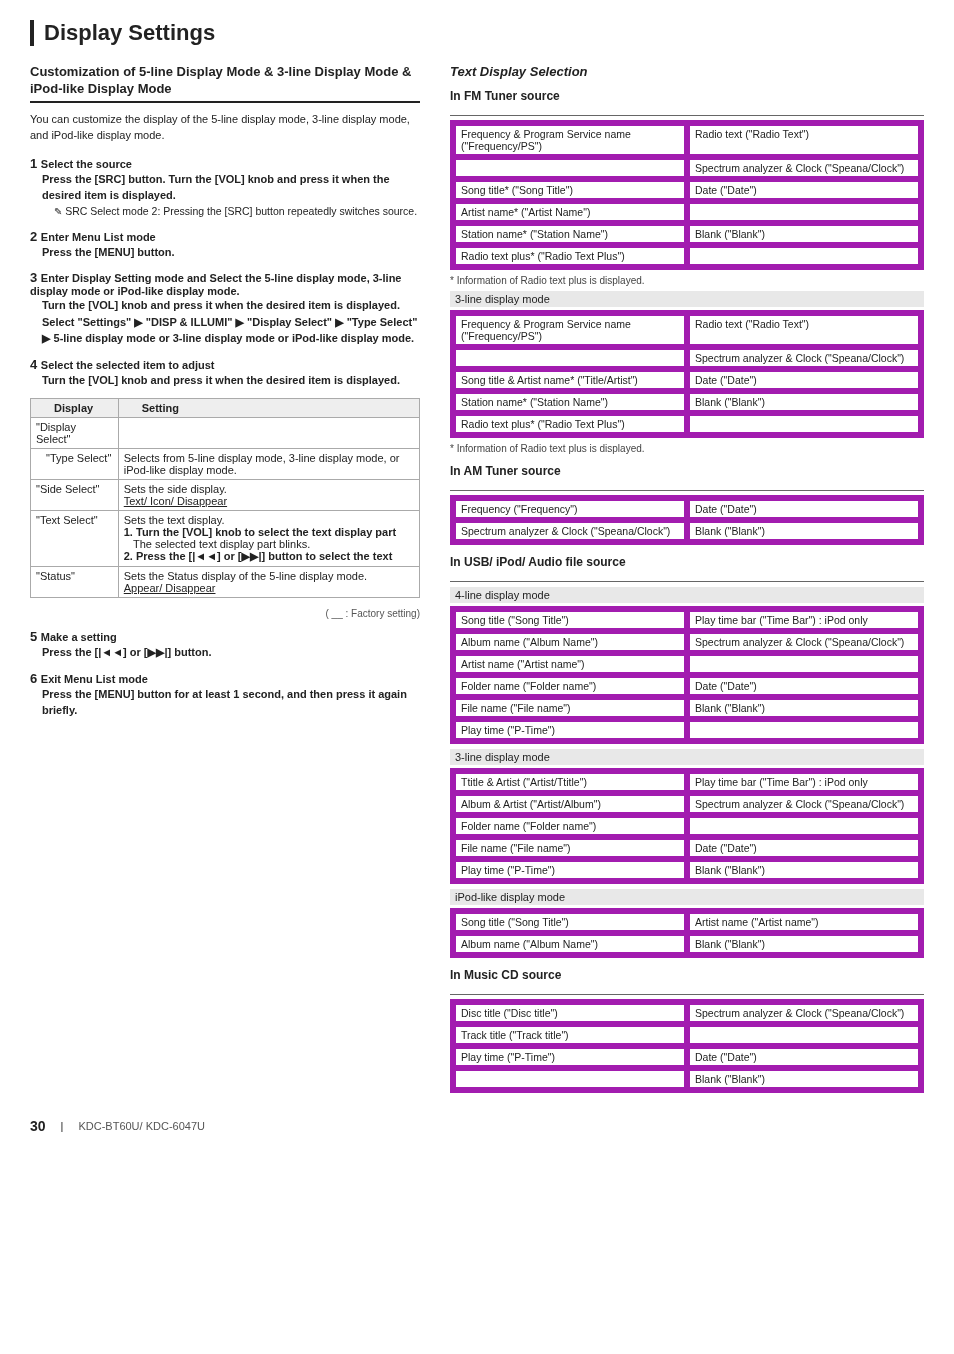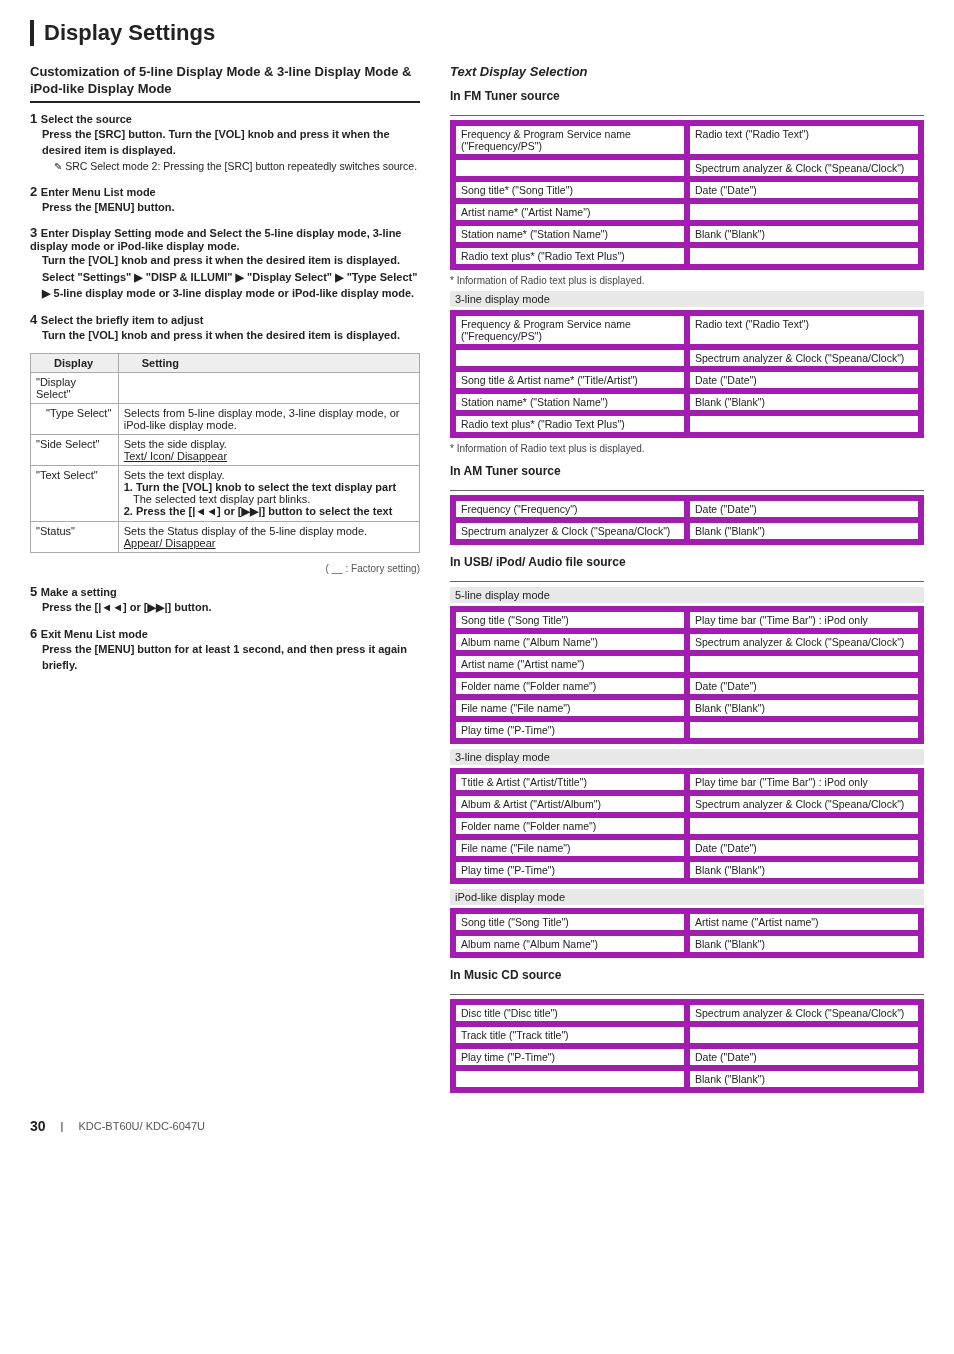--- a/index.html
+++ b/index.html
@@ -157,20 +157,21 @@
   </style>
 </head>
 <body>
 
 <h1 class="page-title">Display Settings</h1>
 
 <div class="two-col">
 
   <div class="left-col">
     <h2 class="section-title">Customization of 5-line Display Mode &amp; 3-line Display Mode &amp; iPod-like Display Mode</h2>
+    <p class="intro-text">You can customize the display of the 5-line display mode, 3-line display mode, and iPod-like display mode.</p>
 
     <div class="step">
       <span class="step-num">1 </span><span class="step-title">Select the source</span>
       <div class="step-body">
         <strong>Press the [SRC] button. Turn the [VOL] knob and press it when the desired item is displayed.</strong>
         <div class="note-text">SRC Select mode 2: Pressing the [SRC] button repeatedly switches source.</div>
       </div>
     </div>
 
     <div class="step">
@@ -180,21 +181,21 @@
 
     <div class="step">
       <span class="step-num">3 </span><span class="step-title">Enter Display Setting mode and Select the 5-line display mode, 3-line display mode or iPod-like display mode.</span>
       <div class="step-body">
         <strong>Turn the [VOL] knob and press it when the desired item is displayed.</strong><br>
         <strong>Select "Settings" ▶ "DISP &amp; ILLUMI" ▶ "Display Select" ▶ "Type Select" ▶ 5-line display mode or 3-line display mode or iPod-like display mode.</strong>
       </div>
     </div>
 
     <div class="step">
-      <span class="step-num">4 </span><span class="step-title">Select the briefly item to adjust</span>
+      <span class="step-num">4 </span><span class="step-title">Select the selected item to adjust</span>
       <div class="step-body"><strong>Turn the [VOL] knob and press it when the desired item is displayed.</strong></div>
     </div>
 
     <table class="settings-table">
       <thead>
         <tr>
           <th>Display</th>
           <th>Setting</th>
         </tr>
       </thead>
@@ -309,21 +310,21 @@
           <td>Date ("Date")</td>
         </tr>
         <tr>
           <td>Spectrum analyzer &amp; Clock ("Speana/Clock")</td>
           <td>Blank ("Blank")</td>
         </tr>
       </tbody>
     </table>
 
     <div class="source-header">In USB/ iPod/ Audio file source</div>
-    <span class="mode-label">5-line display mode</span>
+    <span class="mode-label">4-line display mode</span>
     <table class="disp-table">
       <tbody>
         <tr>
           <td>Song title ("Song Title")</td>
           <td>Play time bar ("Time Bar") : iPod only</td>
         </tr>
         <tr>
           <td>Album name ("Album Name")</td>
           <td>Spectrum analyzer &amp; Clock ("Speana/Clock")</td>
         </tr>

